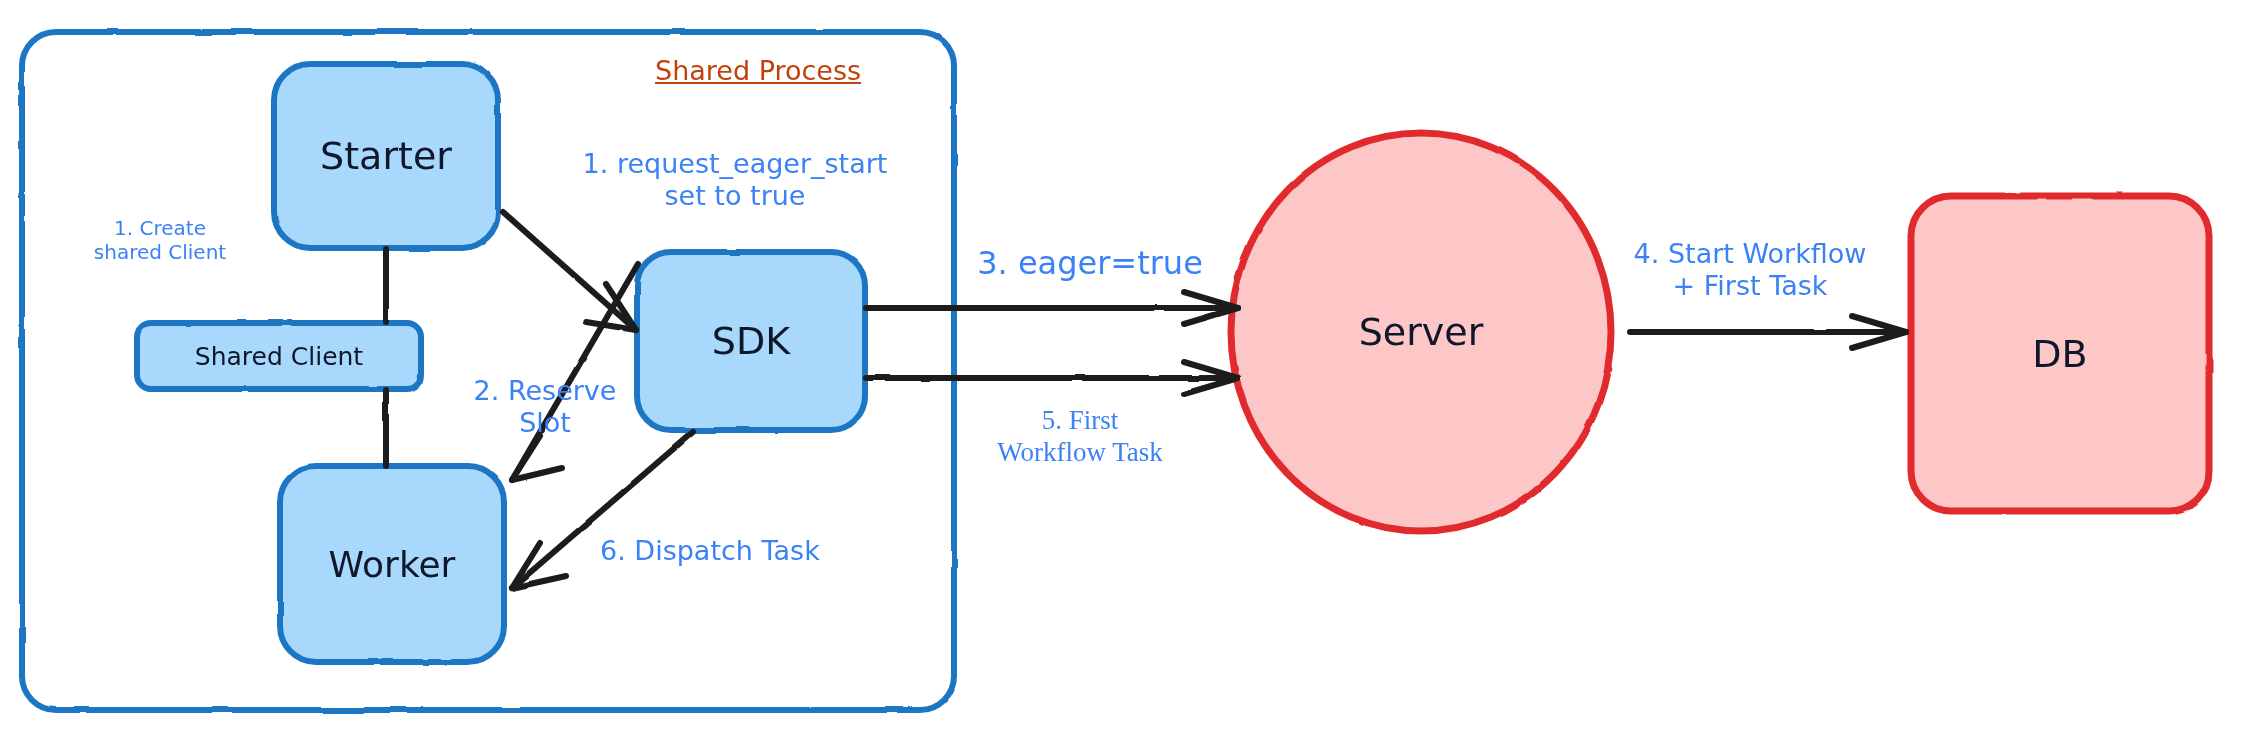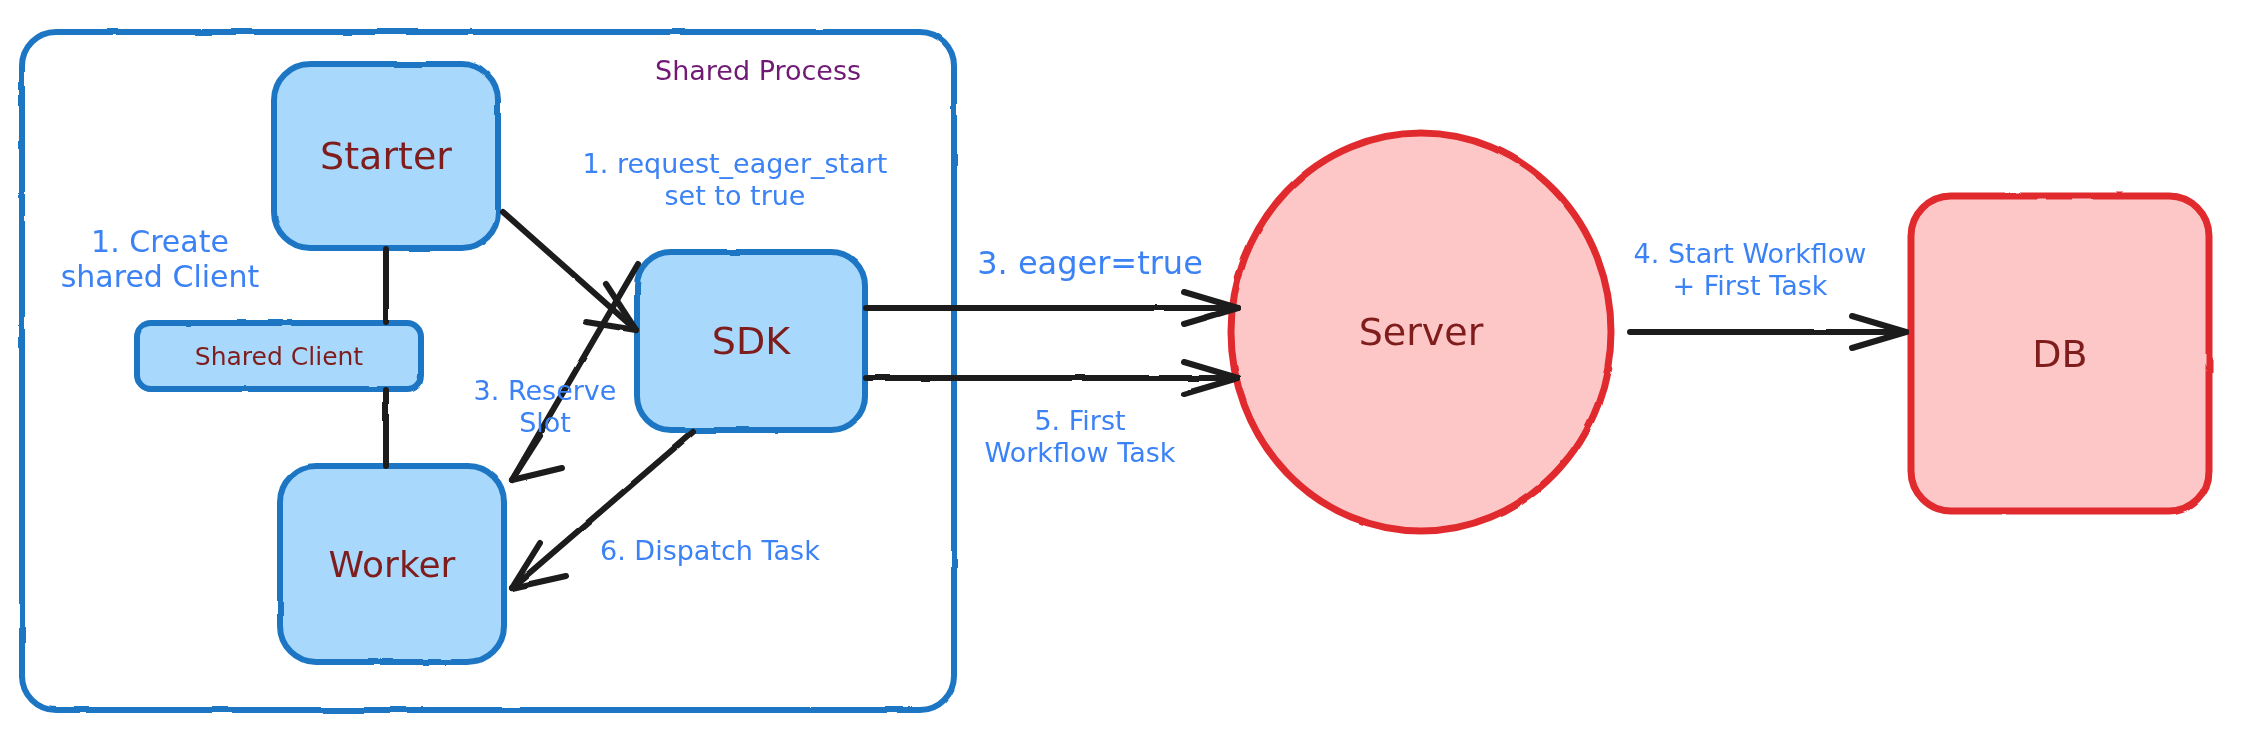--- a/index.html
+++ b/index.html
@@ -1,23 +1,23 @@
 <!DOCTYPE html>
 <html><head>
 <meta charset="utf-8">
 <style>
   html,body{margin:0;padding:0;background:#ffffff;}
   #stage{position:relative;width:2248px;height:754px;background:#ffffff;
          font-family:"DejaVu Sans",sans-serif;overflow:hidden;}
   svg.layer{position:absolute;left:0;top:0;width:2248px;height:754px;}
   .node-label{position:absolute;display:flex;align-items:center;justify-content:center;
-              text-align:left;color:#7f1d1d;pointer-events:none;}
+              text-align:left;color:#0f172a;pointer-events:none;}
   .edge-label{position:absolute;color:#3b82f6;text-align:center;line-height:1.18;
               white-space:pre-line;}
-  .grp-label{position:absolute;color:#701a75;}
+  .grp-label{position:absolute;color:#c2410c;text-decoration:underline;}
 </style>
 </head>
 <body>
 
 <div id="stage">
 
   <svg class="layer" viewBox="0 0 2248 754" xmlns="http://www.w3.org/2000/svg">
     <defs>
       <filter id="rough" x="-20%" y="-20%" width="140%" height="140%">
         <feTurbulence type="fractalNoise" baseFrequency="0.022" numOctaves="3" seed="7" result="n"></feTurbulence>
@@ -108,32 +108,32 @@
   <div class="node-label" style="left:137px;top:323px;width:284px;height:66px;font-size:25px;">Shared Client</div>
 
   <div class="node-label" style="left:280px;top:466px;width:224px;height:196px;font-size:36px;">Worker</div>
 
   <div class="node-label" style="left:637px;top:252px;width:228px;height:178px;font-size:38px;">SDK</div>
 
   <div class="node-label" style="left:1231px;top:133px;width:380px;height:398px;font-size:38px;">Server</div>
 
   <div class="node-label" style="left:1911px;top:196px;width:298px;height:315px;font-size:38px;">DB</div>
 
-  <div class="edge-label" style="left:30px;top:224px;width:260px;font-size:30px;">1. Create
+  <div class="edge-label" style="left:30px;top:217px;width:260px;font-size:20px;">1. Create
 shared Client</div>
 
   <div class="edge-label" style="left:530px;top:148px;width:410px;font-size:27px;">1. request_eager_start
 set to true</div>
 
-  <div class="edge-label" style="left:440px;top:375px;width:210px;font-size:27px;">3. Reserve
+  <div class="edge-label" style="left:440px;top:375px;width:210px;font-size:27px;">2. Reserve
 Slot</div>
 
   <div class="edge-label" style="left:945px;top:245px;width:290px;font-size:32px;">3. eager=true</div>
 
   <div class="edge-label" style="left:1590px;top:238px;width:320px;font-size:27px;">4. Start Workflow
 + First Task</div>
 
-  <div class="edge-label" style="left:930px;top:405px;width:300px;font-size:27px;">5. First
+  <div class="edge-label" style="left:930px;top:405px;width:300px;font-size:27px;font-family:Liberation Serif, serif;">5. First
 Workflow Task</div>
 
   <div class="edge-label" style="left:600px;top:535px;width:300px;font-size:27px;text-align:left;">6. Dispatch Task</div>
 
 </div>
 
 </body></html>

